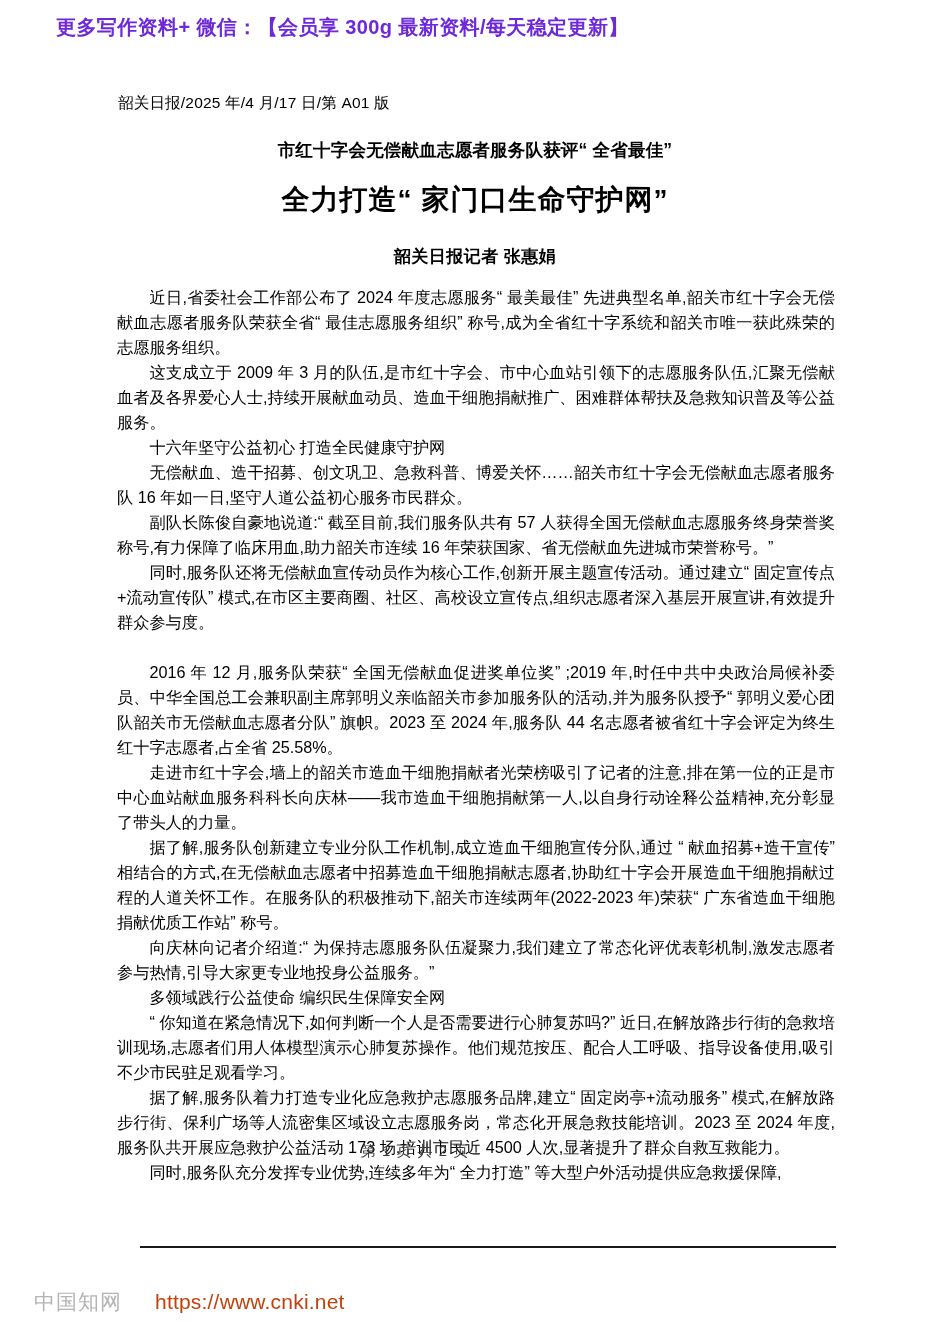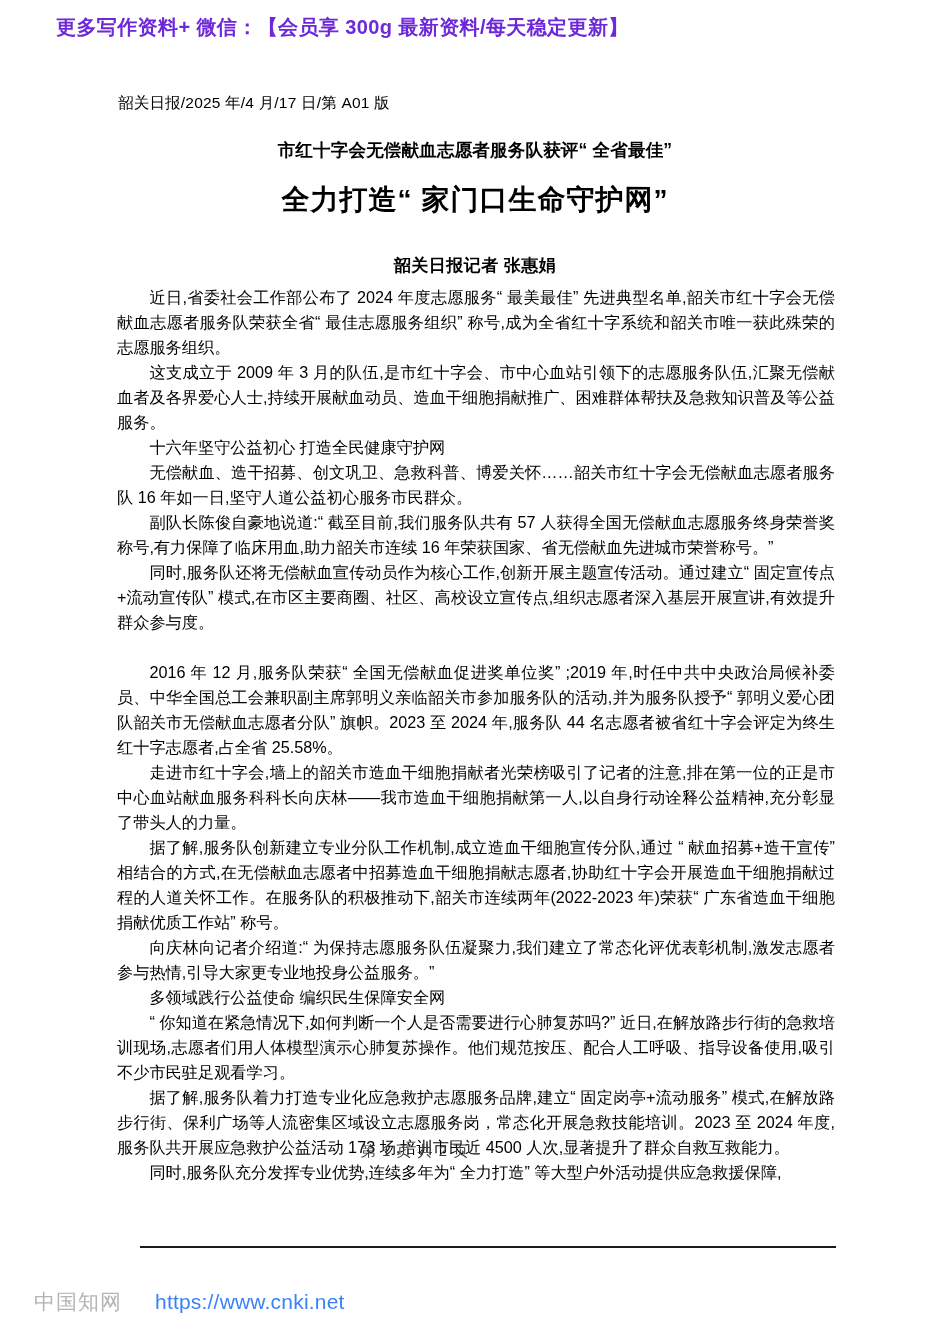--- a/index.html
+++ b/index.html
@@ -61,21 +61,21 @@
     font-size: 28px;
     font-weight: bold;
     line-height: 46px;
     margin-top: 14px;
     letter-spacing: 1px;
   }
   .byline {
     font-size: 17px;
     font-weight: bold;
     line-height: 28px;
-    margin-top: 29px;
+    margin-top: 20px;
     letter-spacing: 0.5px;
   }
 
   
   .article-body {
     position: absolute;
     left: 117px;
     top: 285px;
     width: 718px;
   }
@@ -134,21 +134,21 @@
     opacity: 1;
   }
   .cnki-logo {
     font-size: 21px;
     color: #b4b4b4;
     letter-spacing: 1px;
     white-space: nowrap;
   }
   .cnki-url {
     font-size: 21px;
-    color: #3b82f6;
+    color: #c2410c;
     letter-spacing: 0.2px;
     white-space: nowrap;
   }
 </style>
 </head>
 <body>
 
 <div id="page">
 
   <div class="promo-banner" style="color: #6d28d9;">更多写作资料+ 微信：【会员享 300g 最新资料/每天稳定更新】</div>

